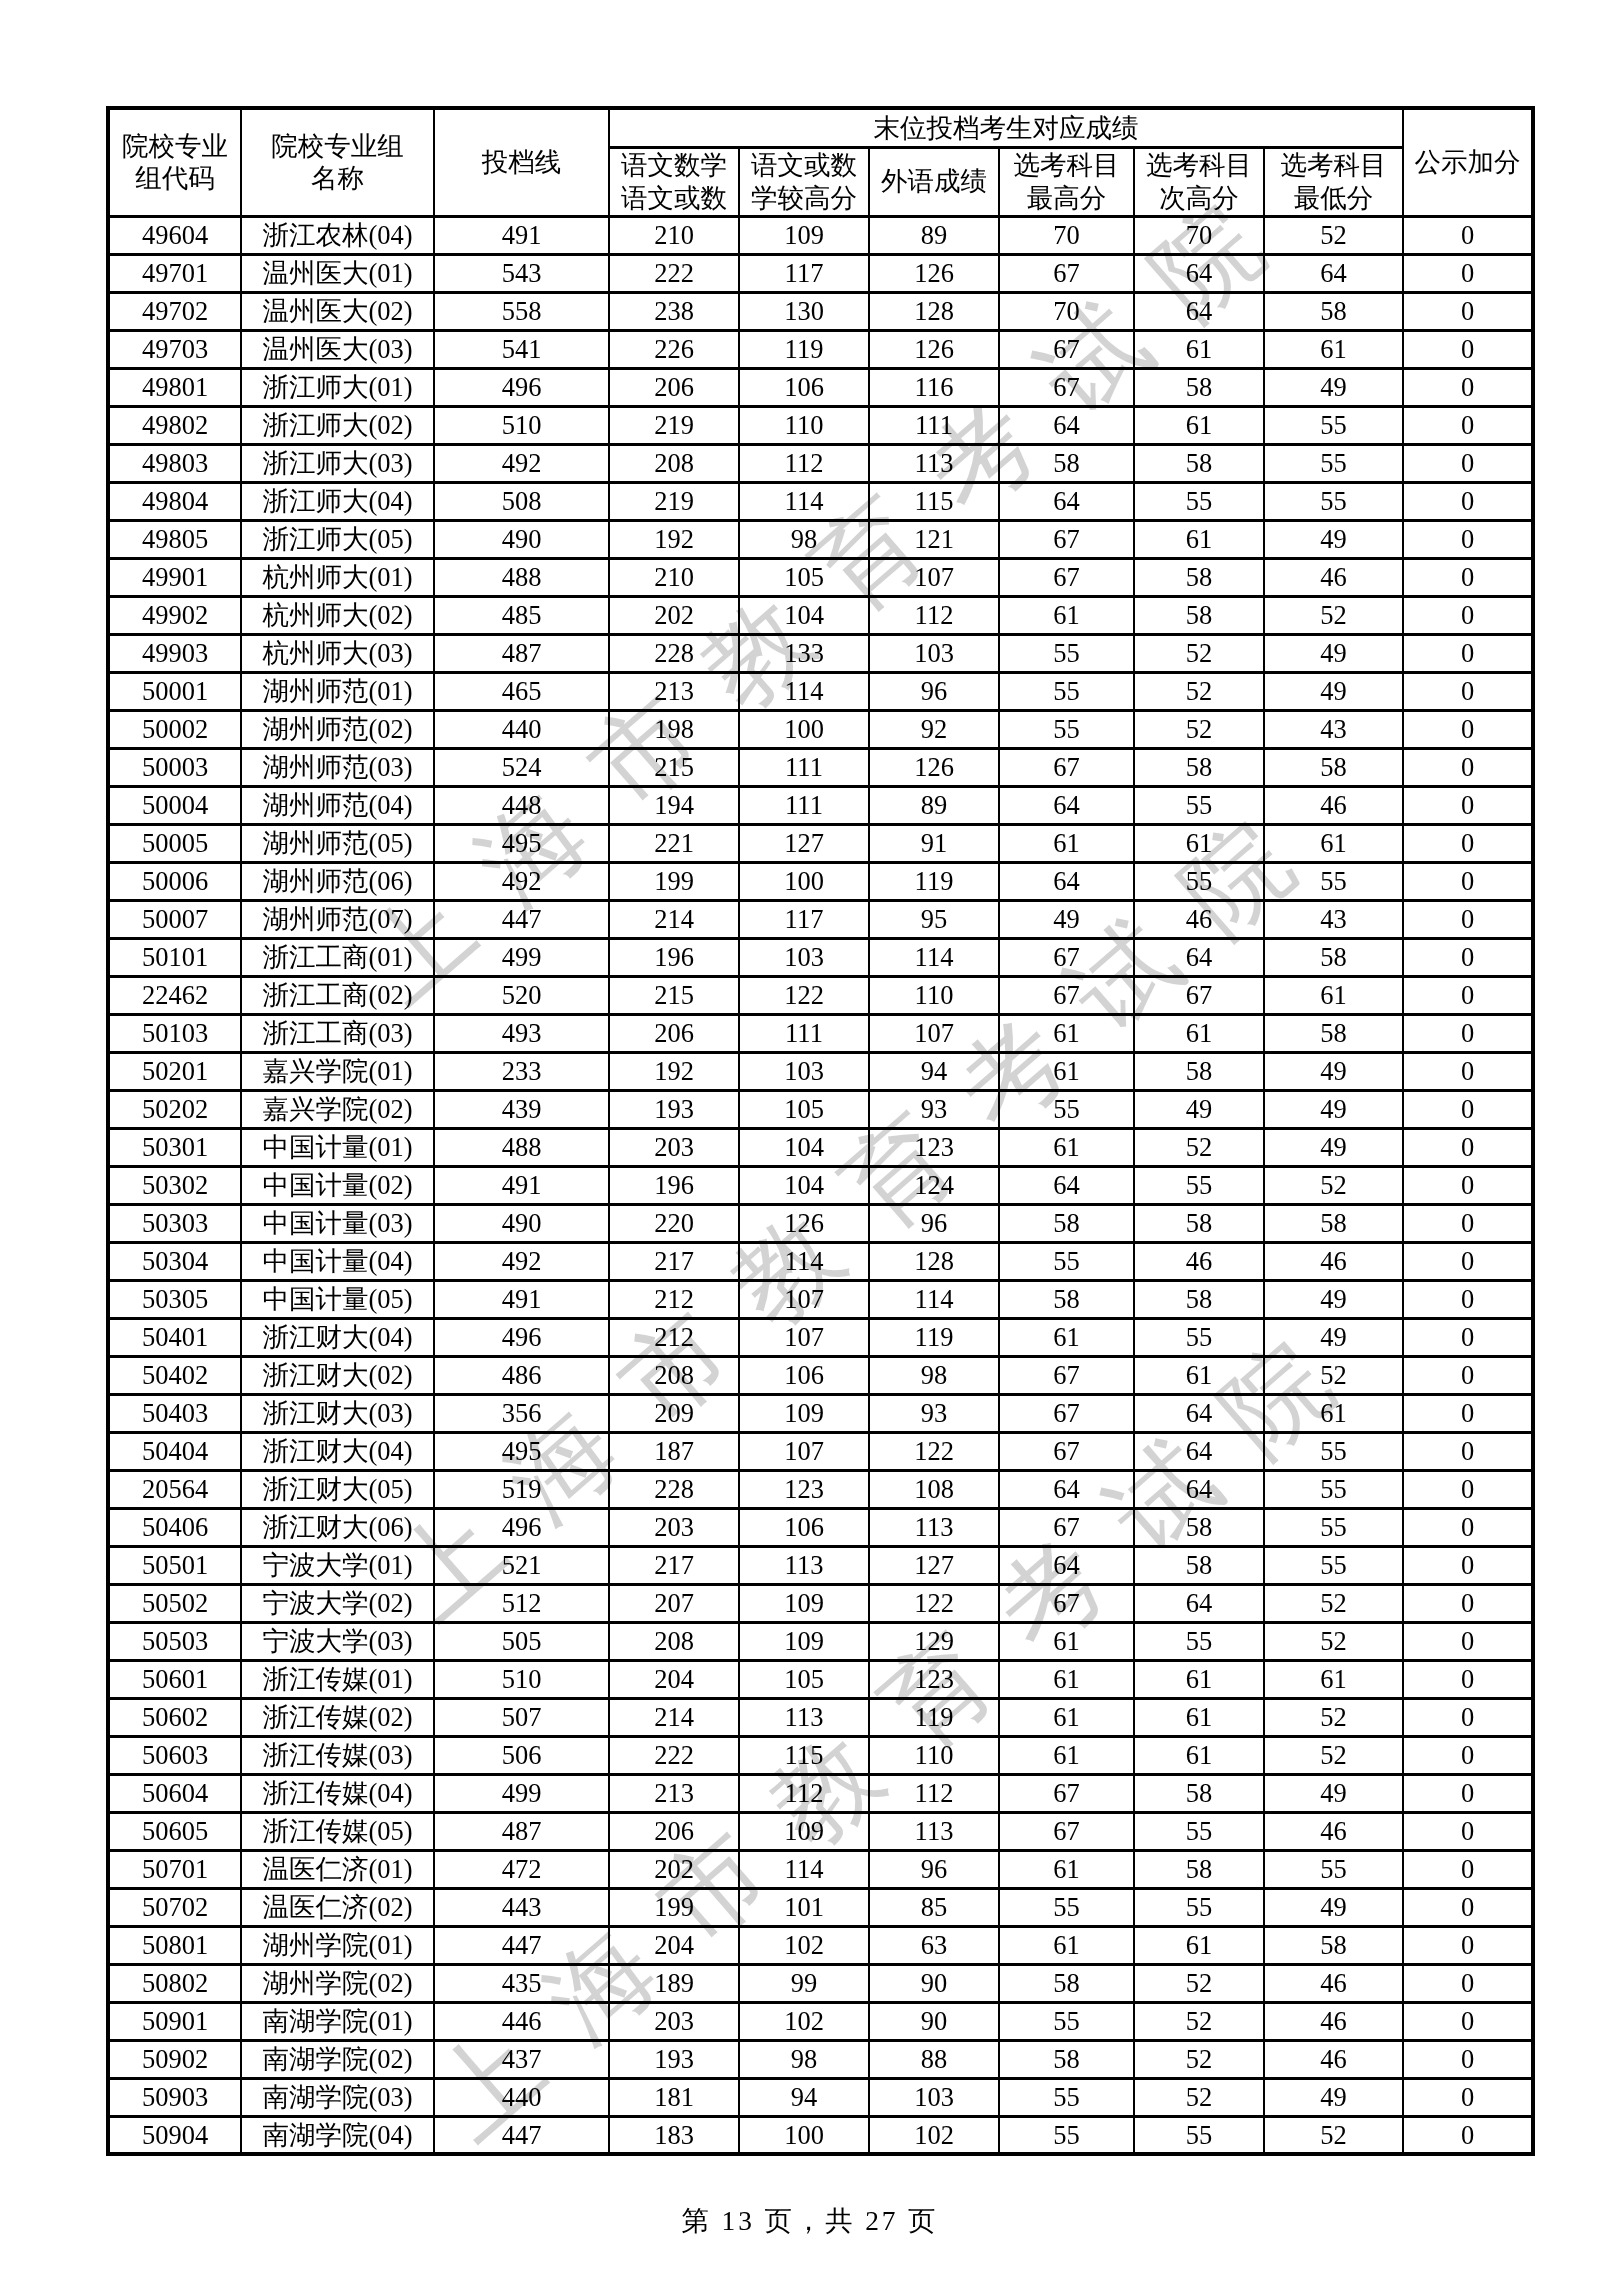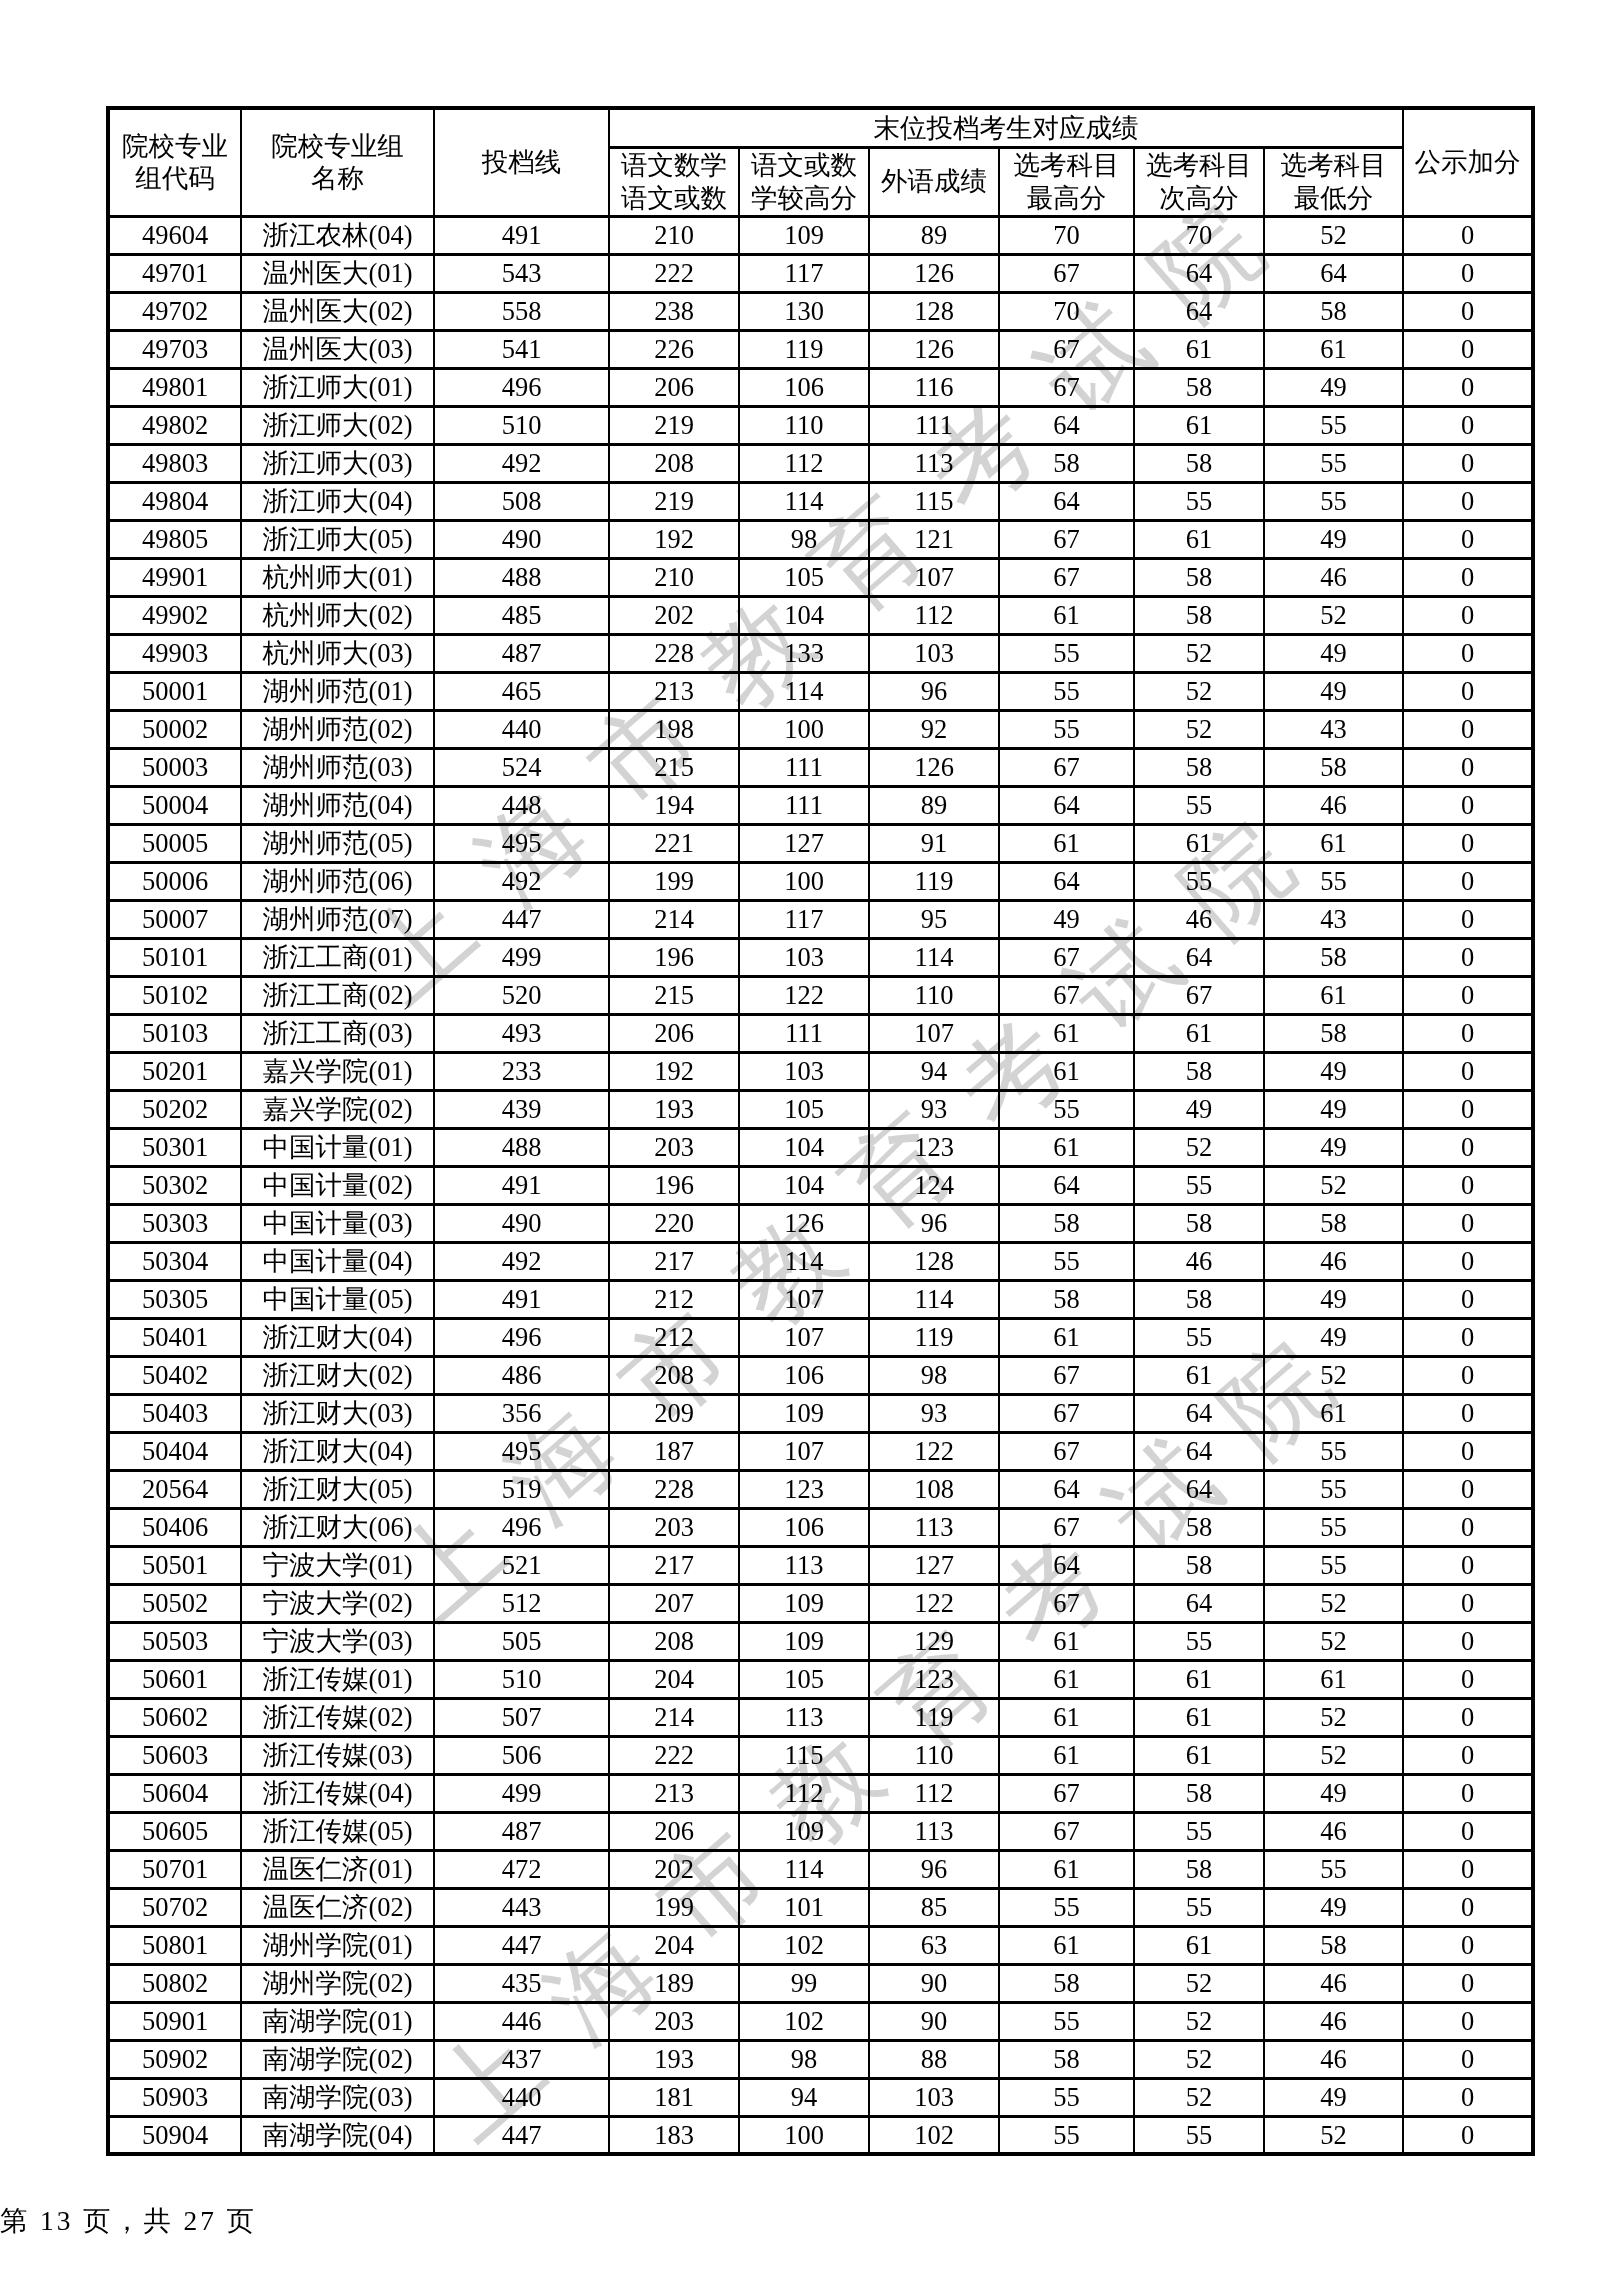--- a/index.html
+++ b/index.html
@@ -56,20 +56,21 @@
   table.score { border:4.9px solid #000; }
   tr.hdr-top  { height:39px; }
   tr.hdr-sub  { height:69px; }
   tr.data-row { height:38px; }
 
   
   .footer {
     position:absolute;
     left:0; right:0;
     top:2203px;
+    text-align:center;
     font-size:27.4px;
     letter-spacing:2.9px;
     z-index:1;
   }
 </style>
 </head>
 <body>
 
 <div class="watermark" id="wm1">上海市教育考试院</div>
 <div class="watermark" id="wm2">上海市教育考试院</div>
@@ -363,21 +364,21 @@
         <td>499</td>
         <td>196</td>
         <td>103</td>
         <td>114</td>
         <td>67</td>
         <td>64</td>
         <td>58</td>
         <td>0</td>
       </tr>
       <tr class="data-row">
-        <td>50102</td>
+        <td>22462</td>
         <td>浙江工商(02)</td>
         <td>520</td>
         <td>215</td>
         <td>122</td>
         <td>110</td>
         <td>67</td>
         <td>67</td>
         <td>61</td>
         <td>0</td>
       </tr>

